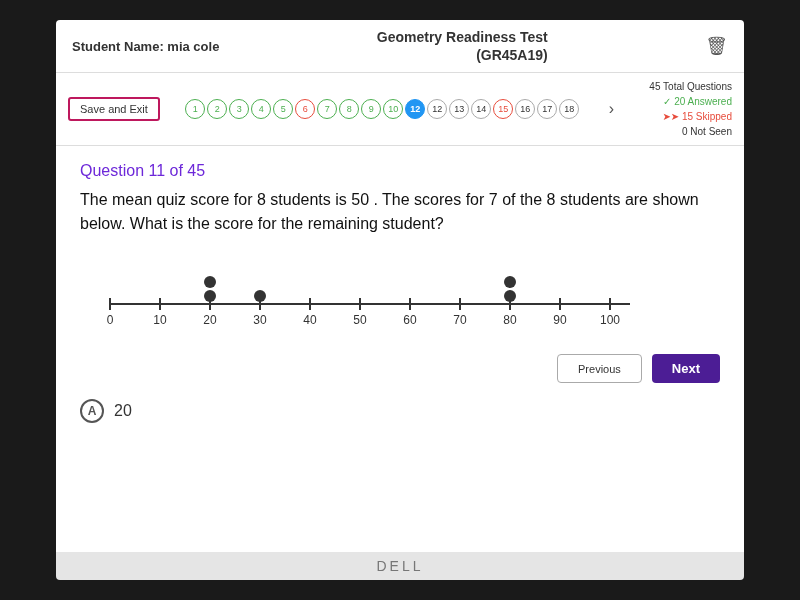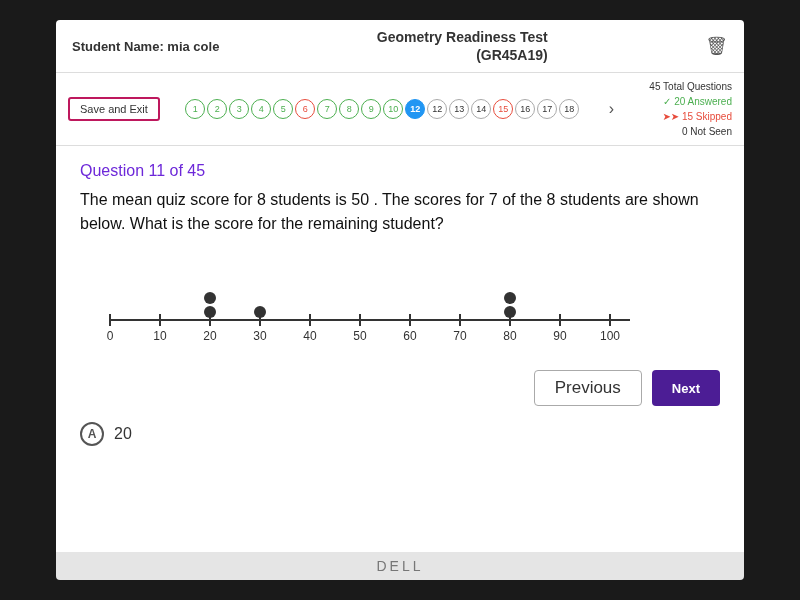--- a/index.html
+++ b/index.html
@@ -151,21 +151,21 @@
     .question-label {
       font-size: 16px;
       color: #6d28d9;
       margin-bottom: 8px;
     }
 
     .question-text {
       font-size: 16px;
       color: #111;
       line-height: 1.5;
-      margin-bottom: 34px;
+      margin-bottom: 18px;
     }
 
     
     .number-line-container {
       margin: 10px 0 20px 10px;
       position: relative;
     }
 
     .number-line-svg {
       display: block;
@@ -174,21 +174,21 @@
     
     .buttons-area {
       display: flex;
       justify-content: flex-end;
       gap: 10px;
       margin-bottom: 16px;
     }
 
     .btn-previous {
       padding: 7px 20px;
-      font-size: 17px;
+      font-size: 11px;
       border: 1px solid #aaa;
       background: #fff;
       border-radius: 4px;
       cursor: pointer;
       color: #333;
     }
 
     .btn-next {
       padding: 7px 20px;
       font-size: 13px;

